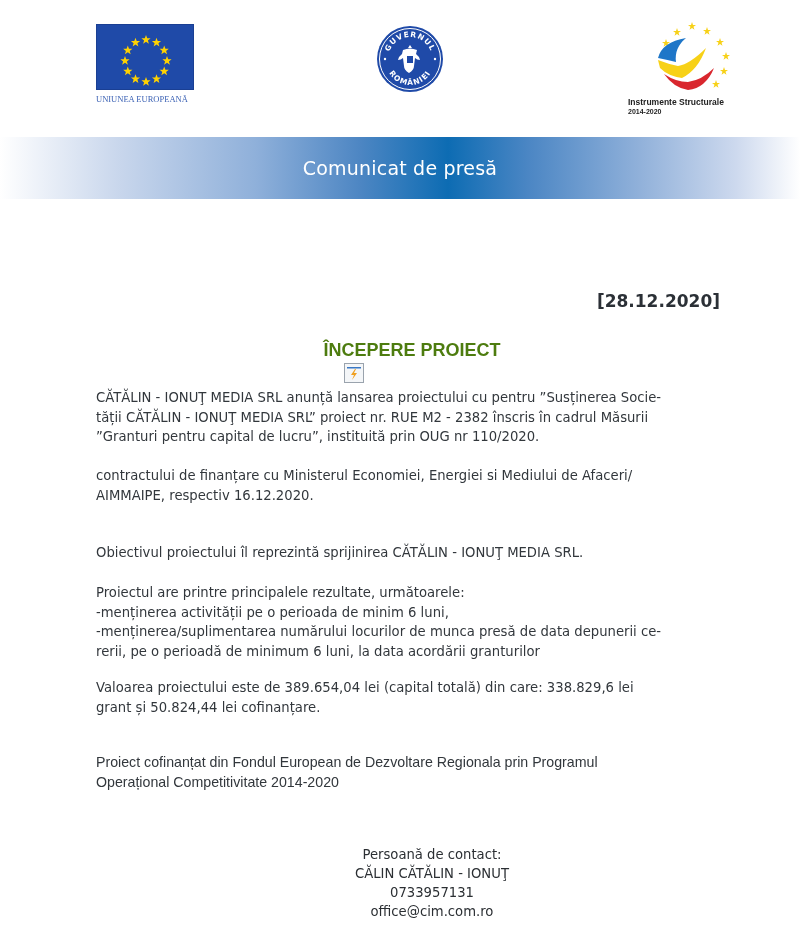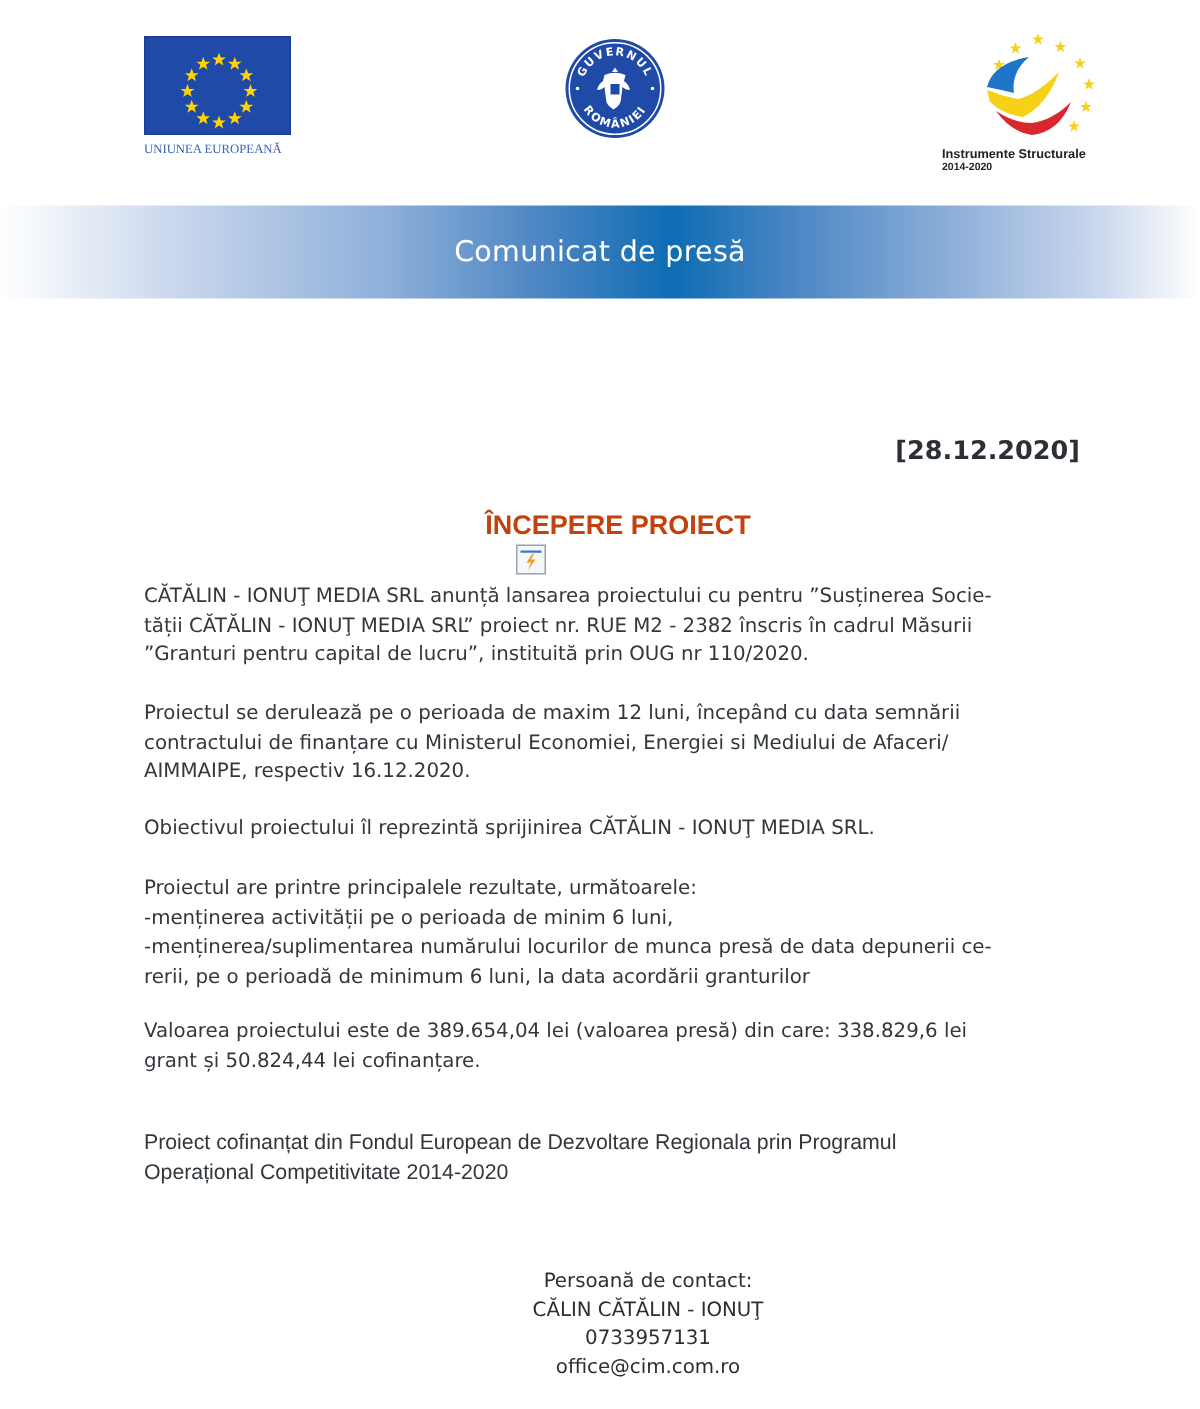--- a/index.html
+++ b/index.html
@@ -21,21 +21,21 @@
 
     .banner {
       position: absolute; left: 0; top: 137px; width: 800px; height: 62px;
       background: linear-gradient(to right, #ffffff 0%, #c8d6ec 15%, #8fb0da 32%, #4d86c3 45%, #0d6cb3 56%, #4b86c4 66%, #91b1da 80%, #cdd9ee 92%, #ffffff 100%);
       display: flex; align-items: center; justify-content: center;
     }
     .banner-title { font-family: "DejaVu Sans", sans-serif; font-size: 19px; color: #ffffff; letter-spacing: 0.2px; }
 
     .date { position: absolute; right: 80px; top: 291px; font-family: "DejaVu Sans", sans-serif; font-weight: bold; font-size: 17px; color: #2b3036; text-align: center; }
 
-    .doc-title { position: absolute; left: 0; width: 800px; top: 340px; text-align: center; font-family: "Liberation Sans", sans-serif; font-weight: bold; font-size: 18px; color: #c2410c; padding-left: 24px; }
+    .doc-title { position: absolute; left: 0; width: 800px; top: 340px; text-align: center; font-family: "Liberation Sans", sans-serif; font-weight: bold; font-size: 18px; color: #4d7c0f; padding-left: 24px; }
     .title-icon { position: absolute; left: 344px; top: 363px; width: 20px; height: 20px; border: 1px solid #9aa3ad; background: #f4f6f8; }
 
     .body-text { position: absolute; left: 96px; width: 627px; font-family: "DejaVu Sans", sans-serif; font-size: 13.2px; line-height: 19.5px; color: #32373c; }
     .p1 { top: 388px; }
     .p2 { top: 466px; }
     .p3 { top: 543px; }
     .p4 { top: 583px; }
     .p5 { top: 678px; }
     .p6 { top: 752px; font-family: "Liberation Sans", sans-serif; font-size: 14.2px; line-height: 20px; }
     .line { display: block; white-space: nowrap; }
@@ -125,38 +125,37 @@
   </svg>
 </div>
 
 <div class="body-text p1">
   <span class="line">CĂTĂLIN - IONUŢ MEDIA SRL anunță lansarea proiectului cu pentru ”Susținerea Socie-</span>
   <span class="line">tății CĂTĂLIN - IONUŢ MEDIA SRL” proiect  nr. RUE M2 - 2382 înscris în cadrul Măsurii</span>
   <span class="line">”Granturi pentru capital de lucru”, instituită prin OUG nr 110/2020.</span>
 </div>
 
 <div class="body-text p2">
-  <span class="line">Proiectul se derulează pe o perioada de maxim 12 luni, începând cu data semnării</span>
   <span class="line">contractului de finanțare cu Ministerul Economiei, Energiei si Mediului de Afaceri/</span>
   <span class="line">AIMMAIPE, respectiv 16.12.2020.</span>
 </div>
 
 <div class="body-text p3">
   <span class="line">Obiectivul proiectului îl reprezintă sprijinirea CĂTĂLIN - IONUŢ MEDIA SRL.</span>
 </div>
 
 <div class="body-text p4">
   <span class="line">Proiectul are printre principalele rezultate, următoarele:</span>
   <span class="line">-menținerea activității pe o perioada de minim 6 luni,</span>
   <span class="line">-menținerea/suplimentarea numărului locurilor de munca presă de data depunerii ce-</span>
   <span class="line">rerii, pe o perioadă de minimum 6 luni, la data acordării granturilor</span>
 </div>
 
 <div class="body-text p5">
-  <span class="line">Valoarea proiectului este de 389.654,04 lei (valoarea presă) din care: 338.829,6  lei</span>
+  <span class="line">Valoarea proiectului este de 389.654,04 lei (capital totală) din care: 338.829,6  lei</span>
   <span class="line">grant și 50.824,44 lei cofinanțare.</span>
 </div>
 
 <div class="body-text p6">
   <span class="line">Proiect cofinanțat din Fondul European de Dezvoltare Regionala prin Programul</span>
   <span class="line">Operațional Competitivitate 2014-2020</span>
 </div>
 
 <div class="contact">
   <div>Persoană de contact:</div>

